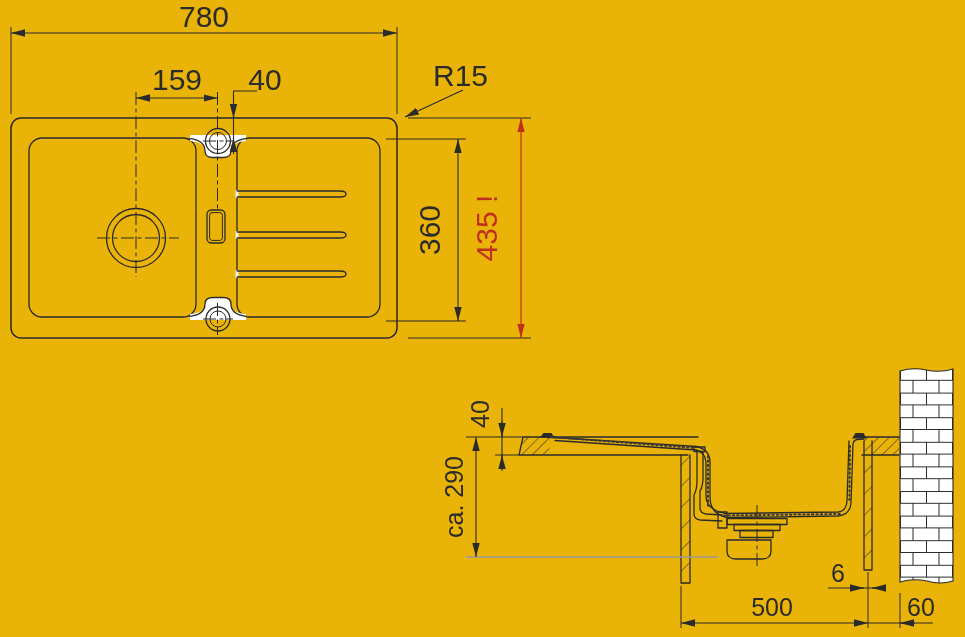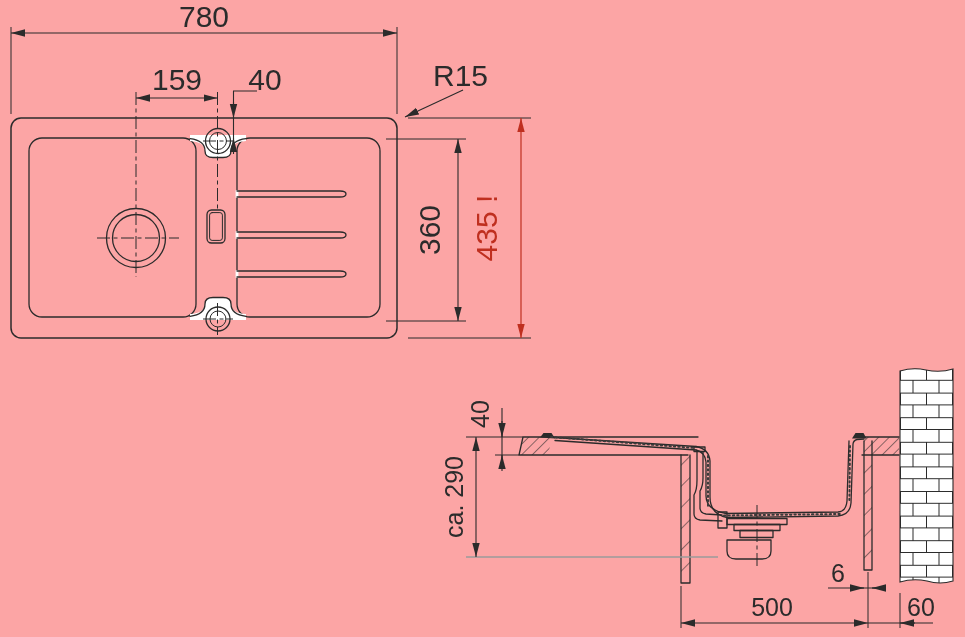--- a/index.html
+++ b/index.html
@@ -1,16 +1,16 @@
 <!DOCTYPE html>
 <html><head>
 <meta charset="utf-8">
 <style>
   html,body{margin:0;padding:0;background:#ffffff;}
-  .stage{position:relative;width:965px;height:637px;background:#fca5a5;overflow:hidden;
+  .stage{position:relative;width:965px;height:637px;background:#eab308;overflow:hidden;
          font-family:"Liberation Sans", sans-serif;}
   svg{display:block;}
   .ln{fill:none;stroke:#2b2b2b;stroke-width:1.3;stroke-linecap:round;stroke-linejoin:round;}
   .thk{stroke-width:1.5;}
   .thin{fill:none;stroke:#2b2b2b;stroke-width:1;stroke-linecap:butt;}
   .dim{fill:none;stroke:#2b2b2b;stroke-width:1.1;}
   .dimred{fill:none;stroke:#bf2f1f;stroke-width:1.2;}
   .cl{fill:none;stroke:#2b2b2b;stroke-width:1;stroke-dasharray:13 3.5 4 3.5;}
   .dot{fill:none;stroke:#3a3a3a;stroke-width:2;stroke-dasharray:1.4 3;stroke-linecap:round;}
   .txt{font-family:"Liberation Sans", sans-serif;font-size:30px;fill:#2b2b2b;}

